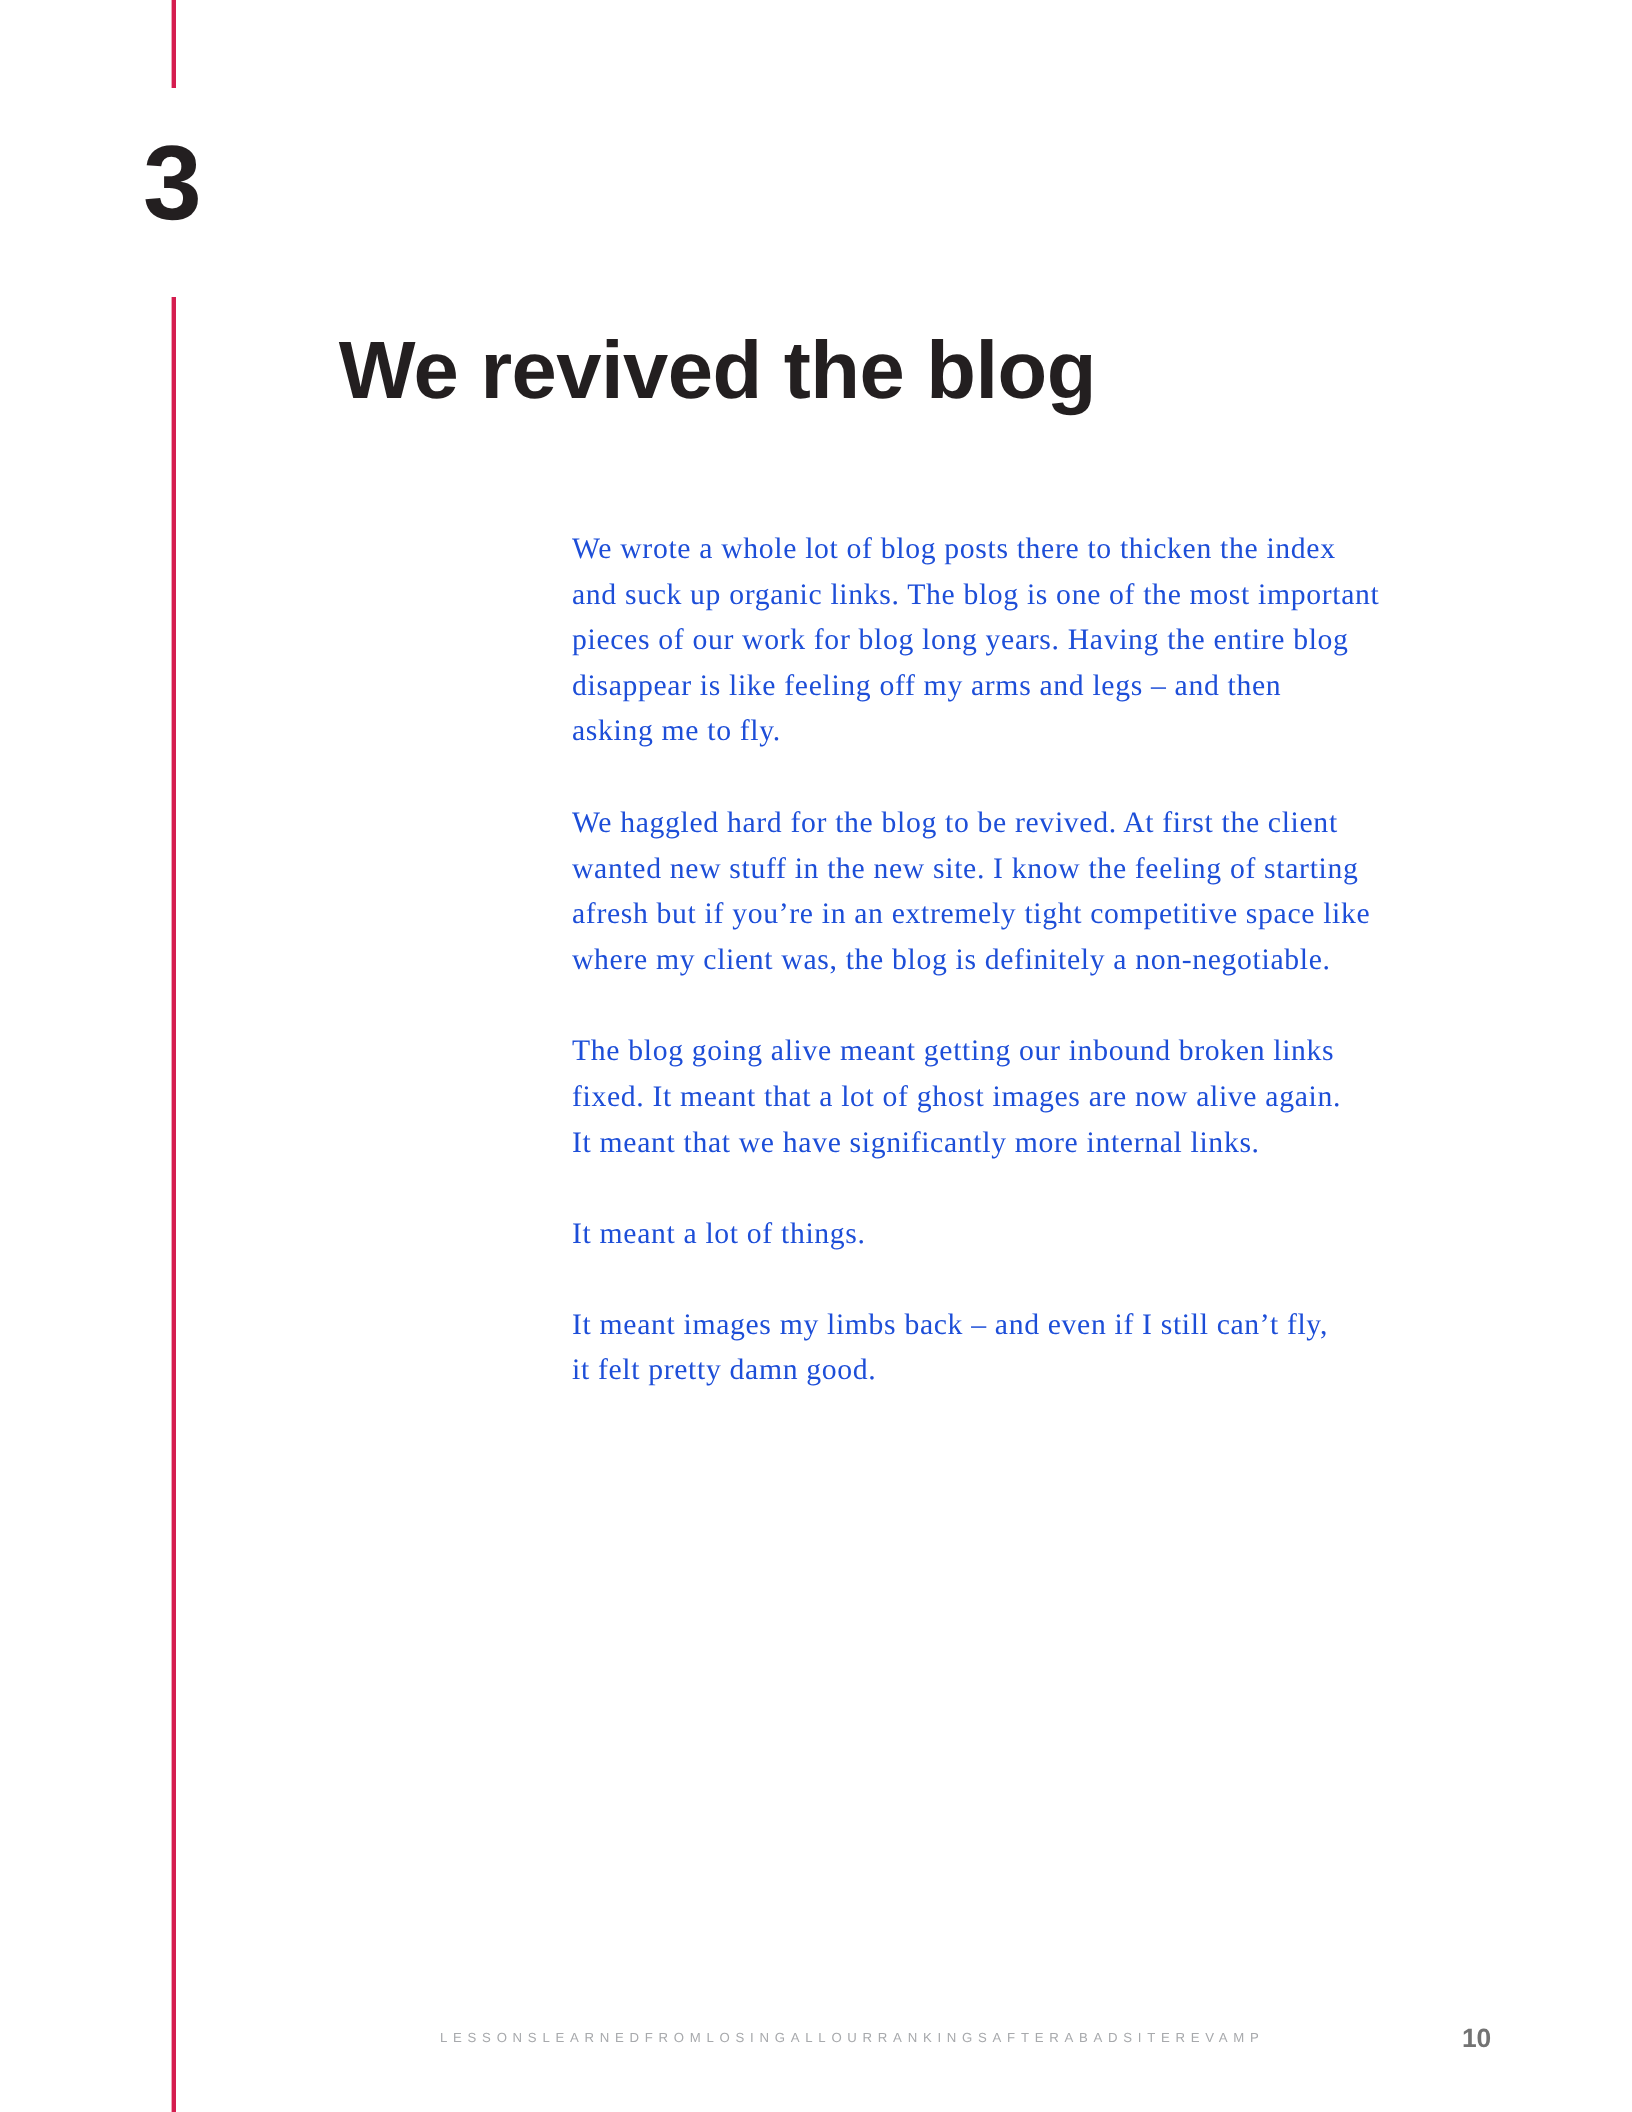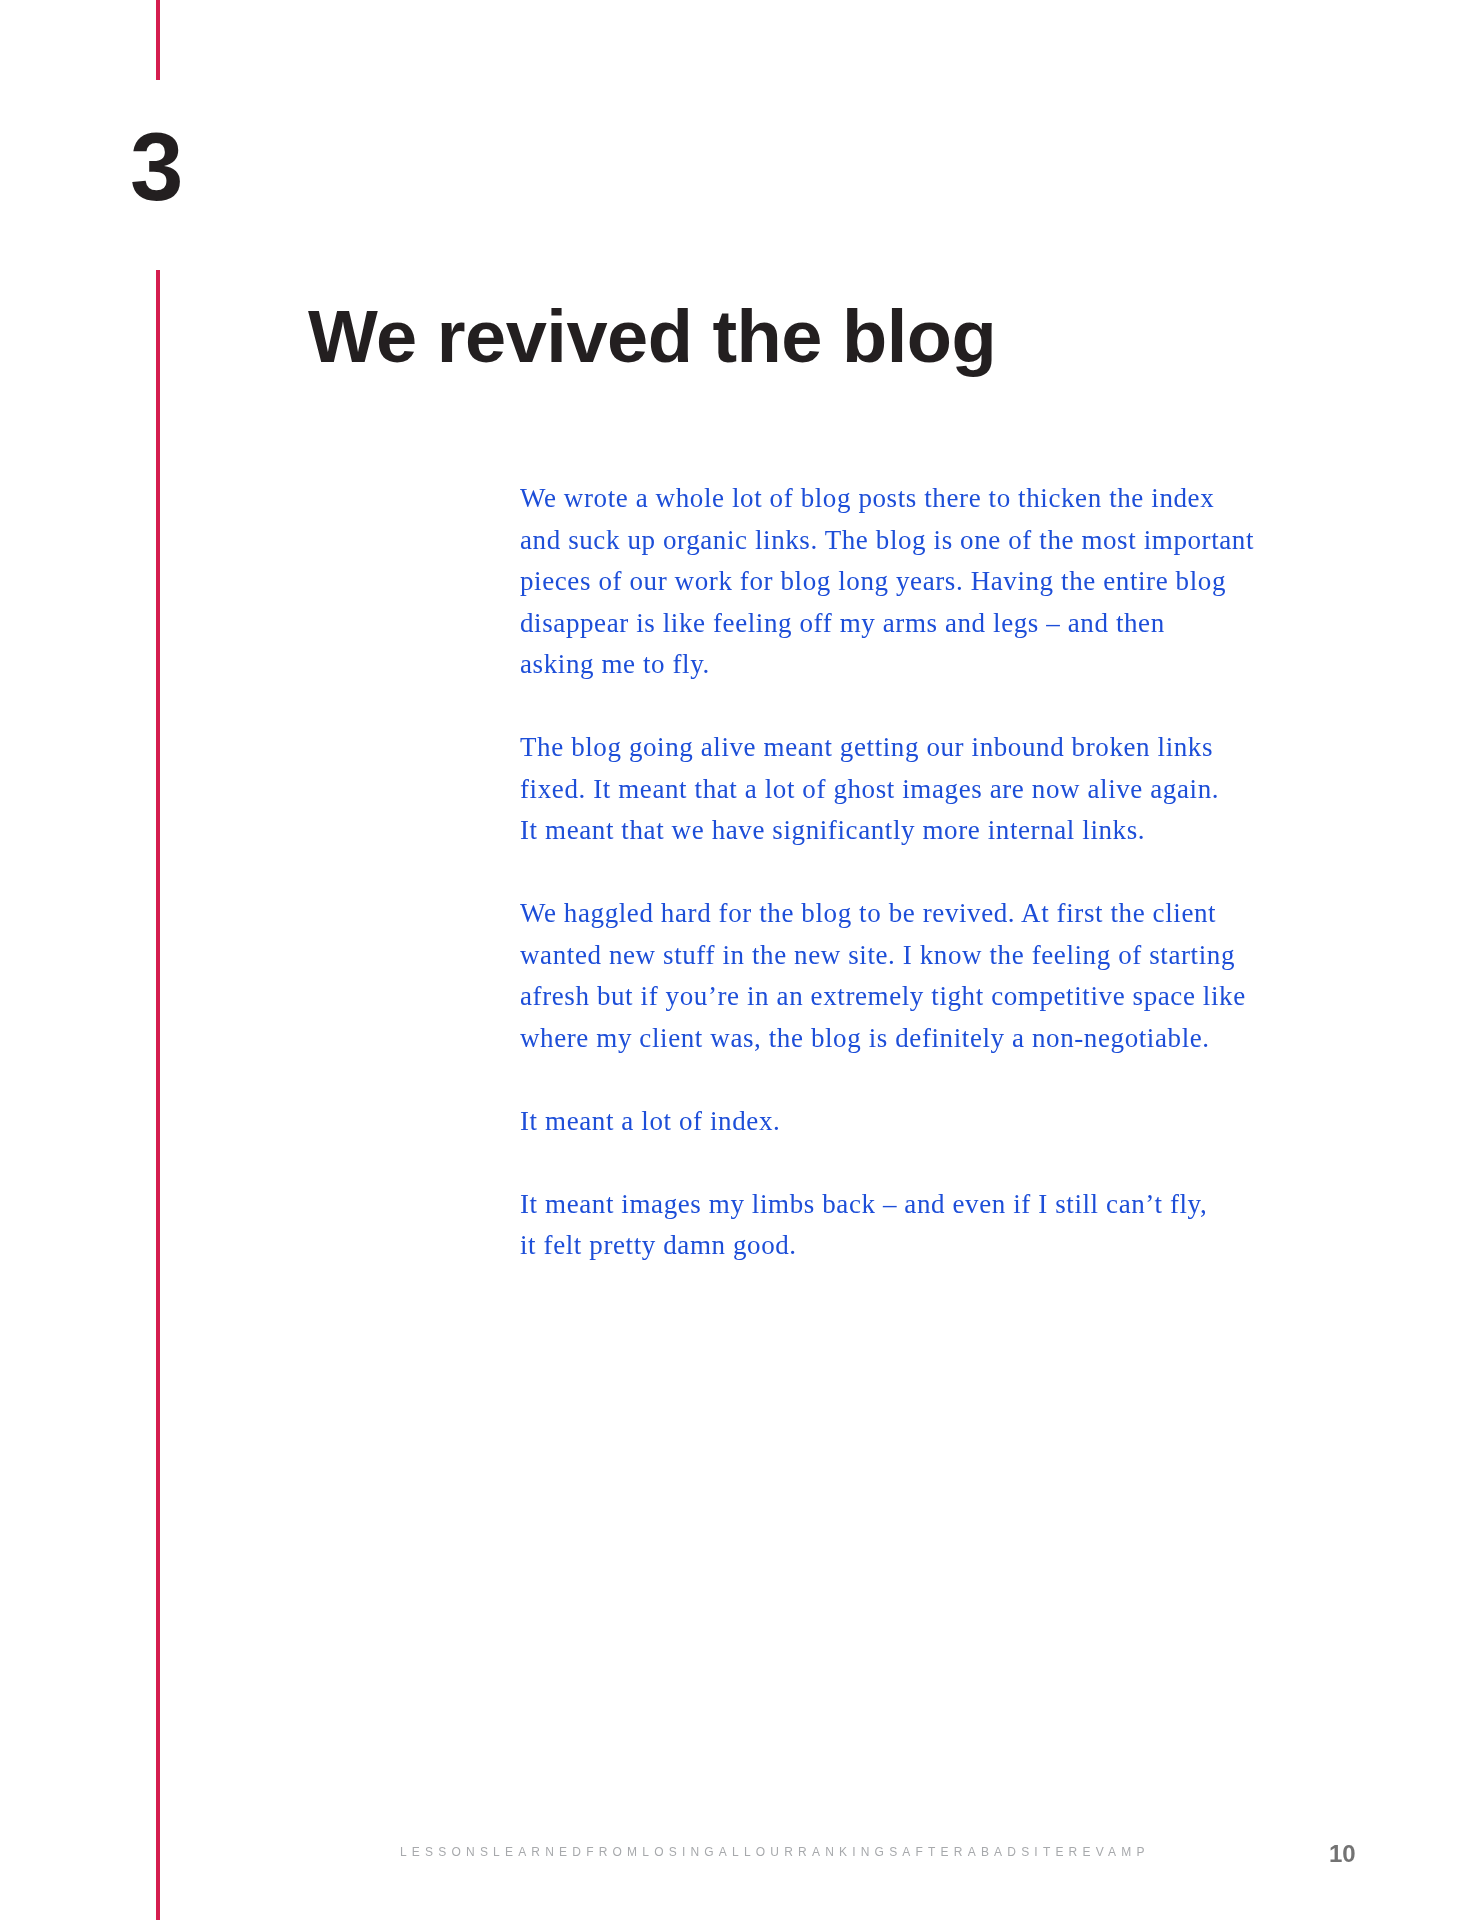--- a/index.html
+++ b/index.html
@@ -96,32 +96,32 @@
 
 <div class="body-copy">
   <p>
     <span class="line">We wrote a whole lot of blog posts there to thicken the index</span>
     <span class="line">and suck up organic links. The blog is one of the most important</span>
     <span class="line">pieces of our work for blog long years. Having the entire blog</span>
     <span class="line">disappear is like feeling off my arms and legs –  and then</span>
     <span class="line">asking me to fly.</span>
   </p>
   <p>
-    <span class="line">The blog going alive meant getting our inbound broken links</span>
-    <span class="line">fixed. It meant that a lot of ghost images are now alive again.</span>
-    <span class="line">It meant that we have significantly more internal links.</span>
-  </p>
-  <p>
     <span class="line">We haggled hard for the blog to be revived. At first the client</span>
     <span class="line">wanted new stuff in the new site. I know the feeling of starting</span>
     <span class="line">afresh but if you’re in an extremely tight competitive space like</span>
     <span class="line">where my client was, the blog is definitely a non-negotiable.</span>
   </p>
   <p>
-    <span class="line">It meant a lot of index.</span>
+    <span class="line">The blog going alive meant getting our inbound broken links</span>
+    <span class="line">fixed. It meant that a lot of ghost images are now alive again.</span>
+    <span class="line">It meant that we have significantly more internal links.</span>
+  </p>
+  <p>
+    <span class="line">It meant a lot of things.</span>
   </p>
   <p>
     <span class="line">It meant images my limbs back – and even if I still can’t fly,</span>
     <span class="line">it felt pretty damn good.</span>
   </p>
 </div>
 
 <div class="footer-title">LESSONSLEARNEDFROMLOSINGALLOURRANKINGSAFTERABADSITEREVAMP</div>
 <div class="page-number">10</div>
 

